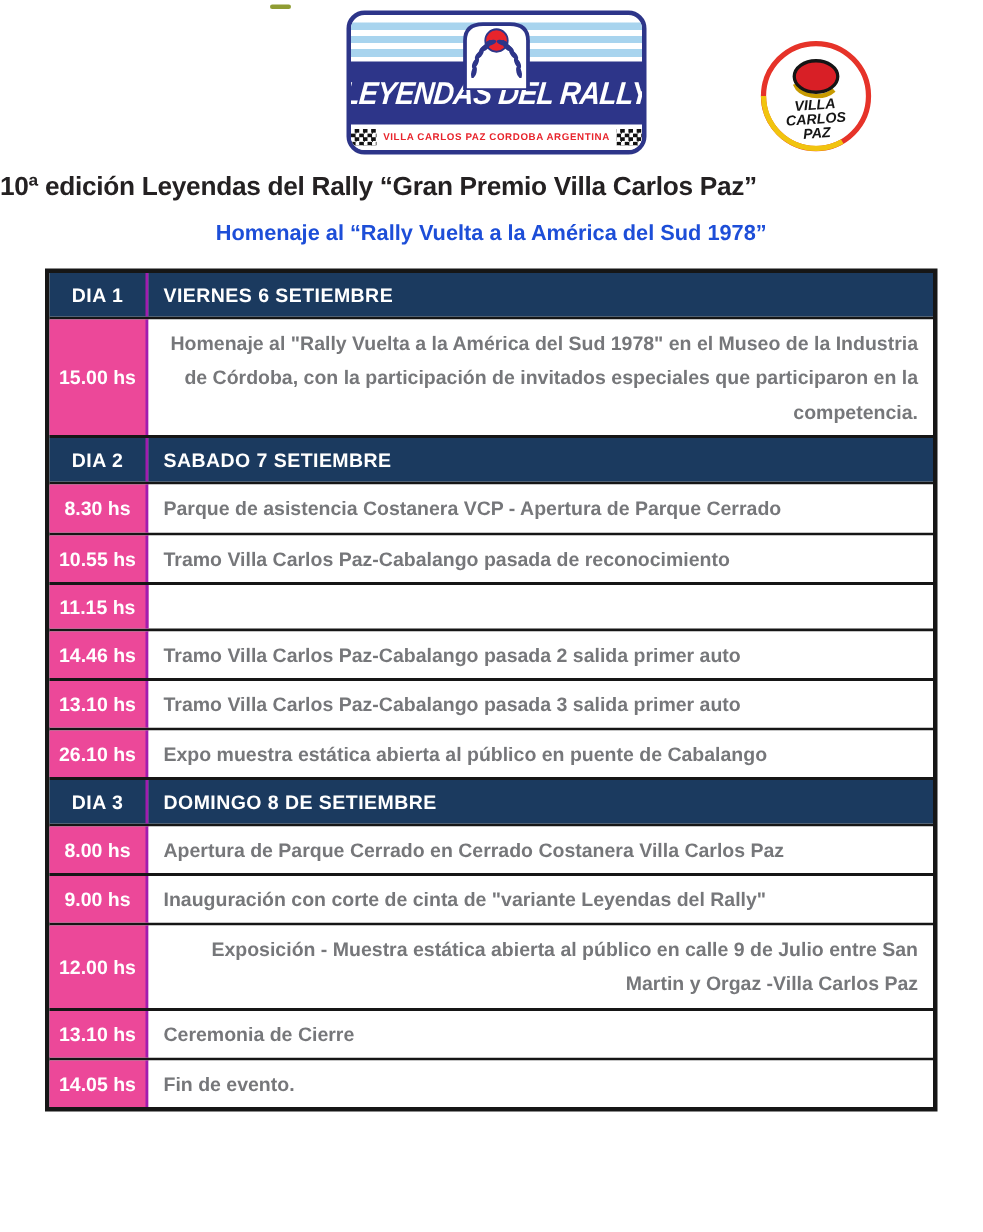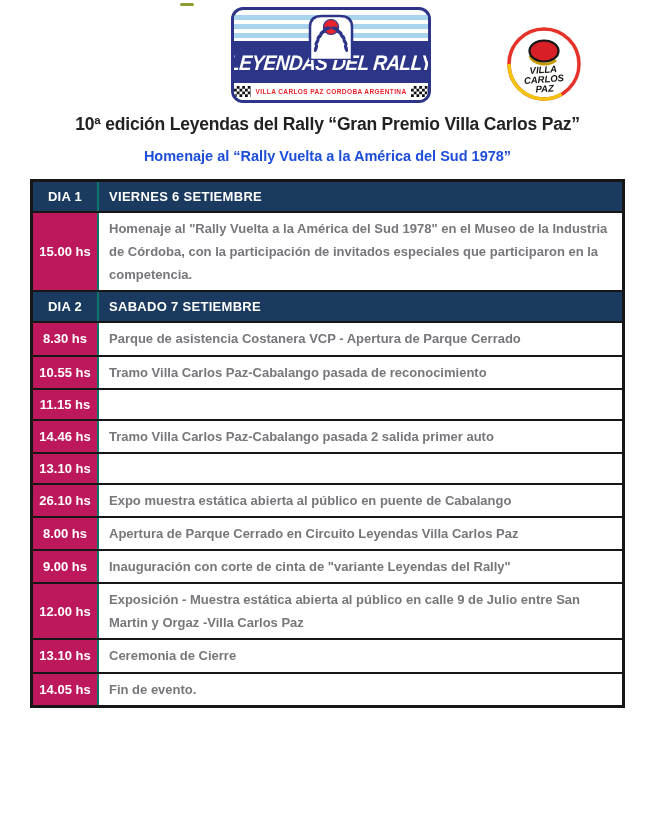--- a/index.html
+++ b/index.html
@@ -18,32 +18,32 @@
              transform:scaleX(.9) skewX(-6deg);white-space:nowrap;}
   .logo-bottom{position:absolute;bottom:0;left:0;right:0;height:17px;background:#fff;
                display:flex;align-items:center;justify-content:center;gap:4px;}
   .checker{width:34px;height:11px;background:repeating-conic-gradient(#111 0% 25%,#fff 0% 50%) 0 0/5.5px 5.5px;}
   .logo-tagline{color:#e8242c;font-size:6.5px;font-weight:bold;letter-spacing:.4px;white-space:nowrap;}
   .crest{position:absolute;top:2px;left:50%;transform:translateX(-50%);z-index:3;}
 
   .vcp-logo{position:absolute;left:505px;top:25px;}
 
   
-  .page-title{text-align:center;font-weight:bold;font-size:17.5px;color:#242122;letter-spacing:-.2px;margin-top:6px;}
+  .page-title{text-align:left;font-weight:bold;font-size:17.5px;color:#242122;letter-spacing:-.2px;margin-top:6px;}
   .page-subtitle{text-align:center;font-weight:bold;font-size:14.5px;color:#1d4ed8;margin-top:13px;}
 
   
   .table{margin:15px 30px 0;border:3px solid #161616;}
   .row{display:grid;grid-template-columns:66px 1fr;min-height:29px;}
   .row + .row{border-top:2px solid #161616;}
-  .cell{display:flex;align-items:center;box-sizing:border-box;}
-  .cell.first{border-right:2px solid #0f766e;justify-content:center;text-align:center;}
+  .cell{display:flex;align-items:center;box-sizing:border-box;text-align:right;}
+  .cell.first{border-right:2px solid #a21caf;justify-content:center;text-align:center;}
   .row.hdr .cell{background:#1b3a5f;color:#fff;font-weight:bold;font-size:13px;letter-spacing:.3px;}
   .cell.date{padding:4px 10px;}
-  .cell.time{background:#be185d;color:#fff;font-weight:bold;font-size:13px;}
+  .cell.time{background:#ec4899;color:#fff;font-weight:bold;font-size:13px;}
   .cell.desc{background:#fff;color:#76777a;font-weight:bold;font-size:13px;padding:4px 10px;line-height:1.78;}
 </style>
 </head>
 <body>
 
 <div class="stray-mark"></div>
 
 <div class="header-area">
 
   <div class="main-logo">
@@ -117,29 +117,34 @@
   </div>
   <div class="row">
     <div class="cell first time">11.15 hs</div>
   </div>
   <div class="row">
     <div class="cell first time">14.46 hs</div>
     <div class="cell desc">Tramo Villa Carlos Paz-Cabalango pasada 2 salida primer auto</div>
   </div>
   <div class="row">
     <div class="cell first time">13.10 hs</div>
+    <div class="cell desc">Tramo Villa Carlos Paz-Cabalango pasada 3 salida primer auto</div>
   </div>
   <div class="row">
     <div class="cell first time">26.10 hs</div>
     <div class="cell desc">Expo muestra estática abierta al público en puente de Cabalango</div>
   </div>
 
+  <div class="row hdr">
+    <div class="cell first">DIA 3</div>
+    <div class="cell date">DOMINGO 8 DE SETIEMBRE</div>
+  </div>
   <div class="row">
     <div class="cell first time">8.00 hs</div>
-    <div class="cell desc">Apertura de Parque Cerrado en Circuito Leyendas Villa Carlos Paz</div>
+    <div class="cell desc">Apertura de Parque Cerrado en Cerrado Costanera Villa Carlos Paz</div>
   </div>
   <div class="row">
     <div class="cell first time">9.00 hs</div>
     <div class="cell desc">Inauguración con corte de cinta de "variante Leyendas del Rally"</div>
   </div>
   <div class="row">
     <div class="cell first time">12.00 hs</div>
     <div class="cell desc">Exposición - Muestra estática abierta al público en calle 9 de Julio entre San Martin y Orgaz -Villa Carlos Paz</div>
   </div>
   <div class="row">

